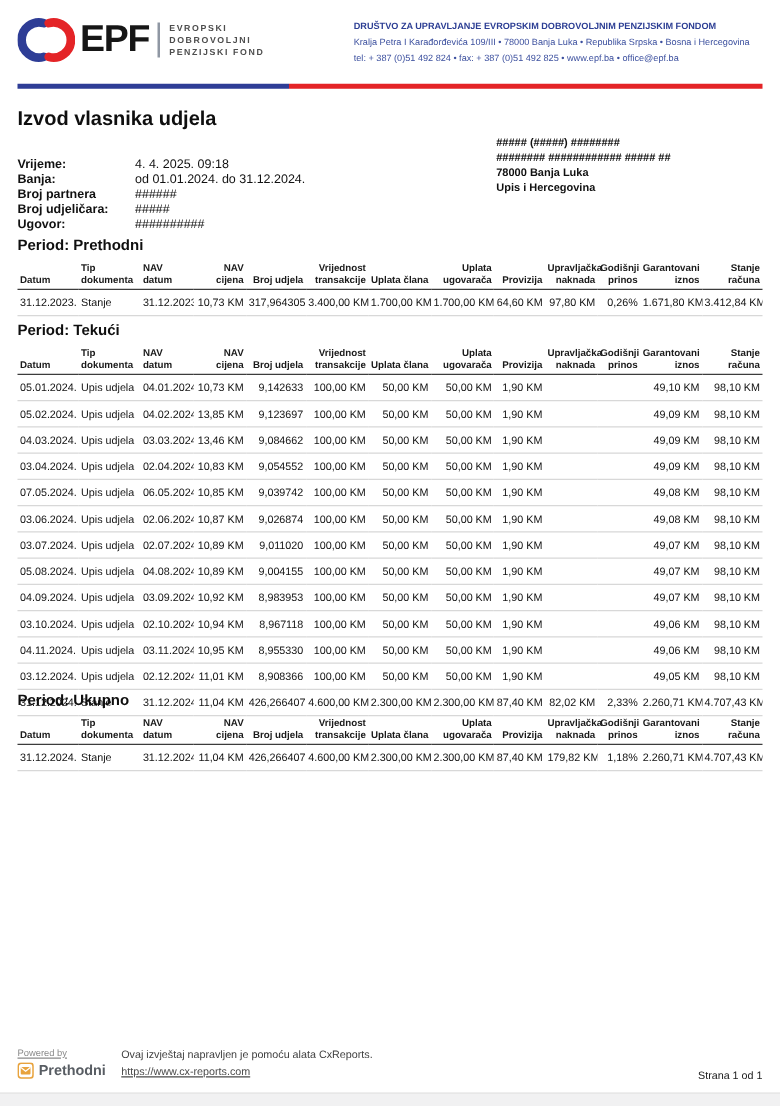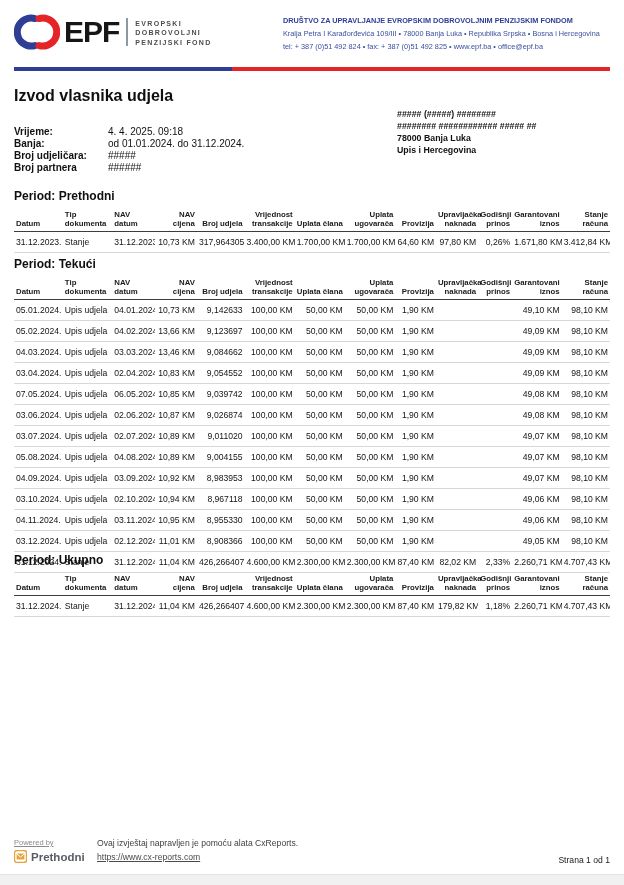--- a/index.html
+++ b/index.html
@@ -78,26 +78,30 @@
   <div class="meta-block">
     <div class="meta-row">
         <span class="meta-label">Vrijeme:</span>
         <span class="meta-value">4. 4. 2025. 09:18</span>
       </div>
     <div class="meta-row">
         <span class="meta-label">Banja:</span>
         <span class="meta-value">od 01.01.2024. do 31.12.2024.</span>
       </div>
     <div class="meta-row">
+        <span class="meta-label">Broj partnera</span>
+        <span class="meta-value">######</span>
+      </div>
+    <div class="meta-row">
         <span class="meta-label">Broj udjeličara:</span>
         <span class="meta-value">#####</span>
       </div>
     <div class="meta-row">
-        <span class="meta-label">Broj partnera</span>
-        <span class="meta-value">######</span>
+        <span class="meta-label">Ugovor:</span>
+        <span class="meta-value">##########</span>
       </div>
   </div>
 
   <div class="recipient">
     <div>##### (#####) ########</div>
     <div>######## ############ ##### ##</div>
     <div>78000 Banja Luka</div>
     <div>Upis i Hercegovina</div>
   </div>
 
@@ -204,21 +208,21 @@
             <td class="ar">1,90 KM</td>
             <td class="ar"></td>
             <td class="ar"></td>
             <td class="ar">49,10 KM</td>
             <td class="ar">98,10 KM</td>
           </tr>
           <tr>
             <td class="al">05.02.2024.</td>
             <td class="al">Upis udjela</td>
             <td class="al">04.02.2024.</td>
-            <td class="ar">13,66 KM</td>
+            <td class="ar">13,85 KM</td>
             <td class="ar">9,123697</td>
             <td class="ar">100,00 KM</td>
             <td class="ar">50,00 KM</td>
             <td class="ar">50,00 KM</td>
             <td class="ar">1,90 KM</td>
             <td class="ar"></td>
             <td class="ar"></td>
             <td class="ar">49,09 KM</td>
             <td class="ar">98,10 KM</td>
           </tr>

